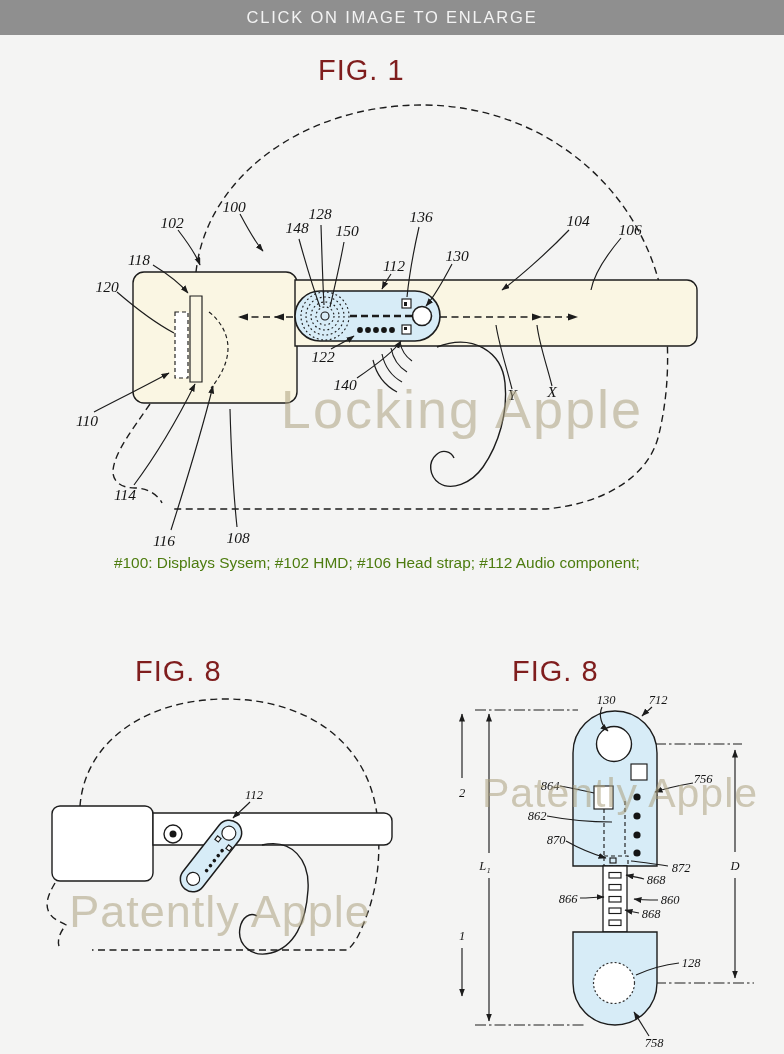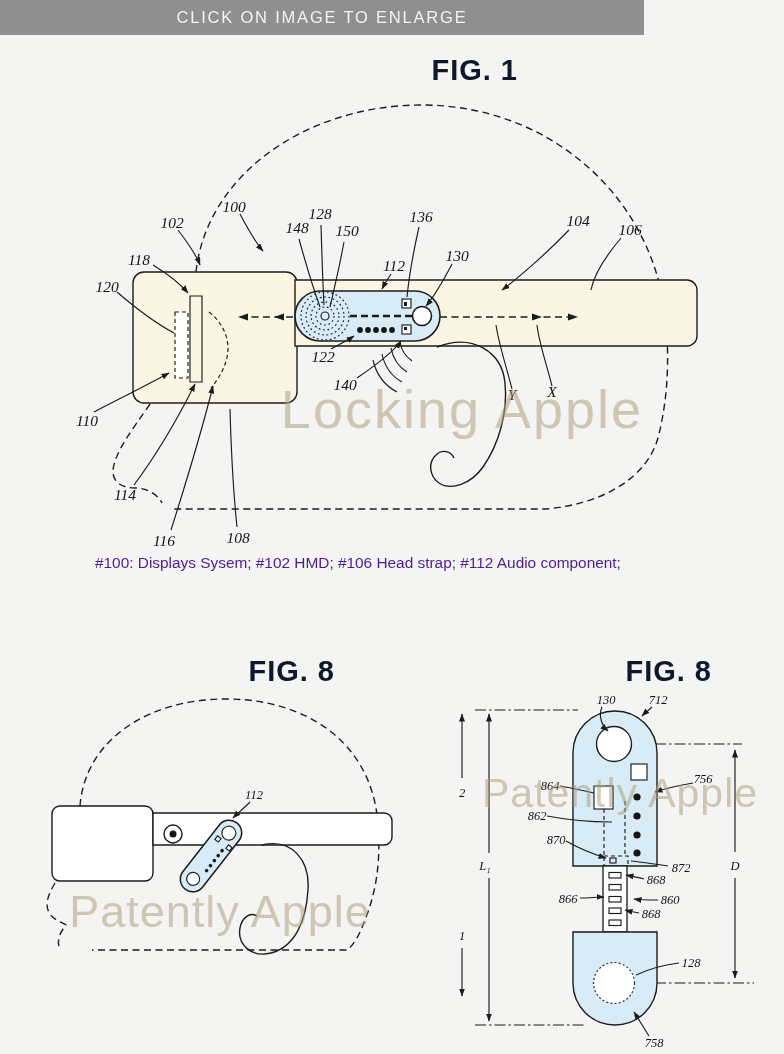--- a/index.html
+++ b/index.html
@@ -2,34 +2,34 @@
 <html><head>
 <meta charset="utf-8">
 <style>
   html,body{margin:0;padding:0;}
   body{
     width:784px;height:1054px;overflow:hidden;position:relative;
     background:#f4f4f3;
     font-family:"Liberation Sans",sans-serif;
   }
   .banner{
-    position:absolute;left:0;top:0;width:644px;height:35px;
+    position:absolute;left:0;top:0;width:784px;height:35px;
     background:#8f8f8f;color:#f3f3f3;
     font-size:16.5px;letter-spacing:1.8px;line-height:35px;text-align:center;
   }
   .fig-title{
-    position:absolute;width:200px;text-align:right;
-    font-size:29px;letter-spacing:1px;color:#0f172a;font-weight:700;
+    position:absolute;width:200px;text-align:left;
+    font-size:29px;letter-spacing:1px;color:#7f1d1d;font-weight:400;
   }
   #fig1-title{left:318px;top:54px;}
   #fig5-title{left:135px;top:655px;}
   #fig8-title{left:512px;top:655px;}
   .caption{
-    position:absolute;left:95px;top:552px;width:640px;
-    color:#4c1d95;font-size:15.4px;line-height:21px;white-space:nowrap;
+    position:absolute;left:114px;top:552px;width:640px;
+    color:#4d7c0f;font-size:15.4px;line-height:21px;white-space:nowrap;
   }
   .wm{
     position:absolute;text-align:center;white-space:nowrap;
     color:rgba(172,160,126,0.55);pointer-events:none;z-index:5;
   }
   #wm1{left:212px;top:378px;width:500px;font-size:54px;letter-spacing:2px;}
   #wm5{left:55px;top:886px;width:330px;font-size:45px;letter-spacing:1px;}
   #wm8{left:455px;top:770px;width:330px;font-size:41px;letter-spacing:1px;}
   svg{position:absolute;left:0;top:0;z-index:2;}
   .ln{fill:none;stroke:#1c1c1c;stroke-width:1.4;}

